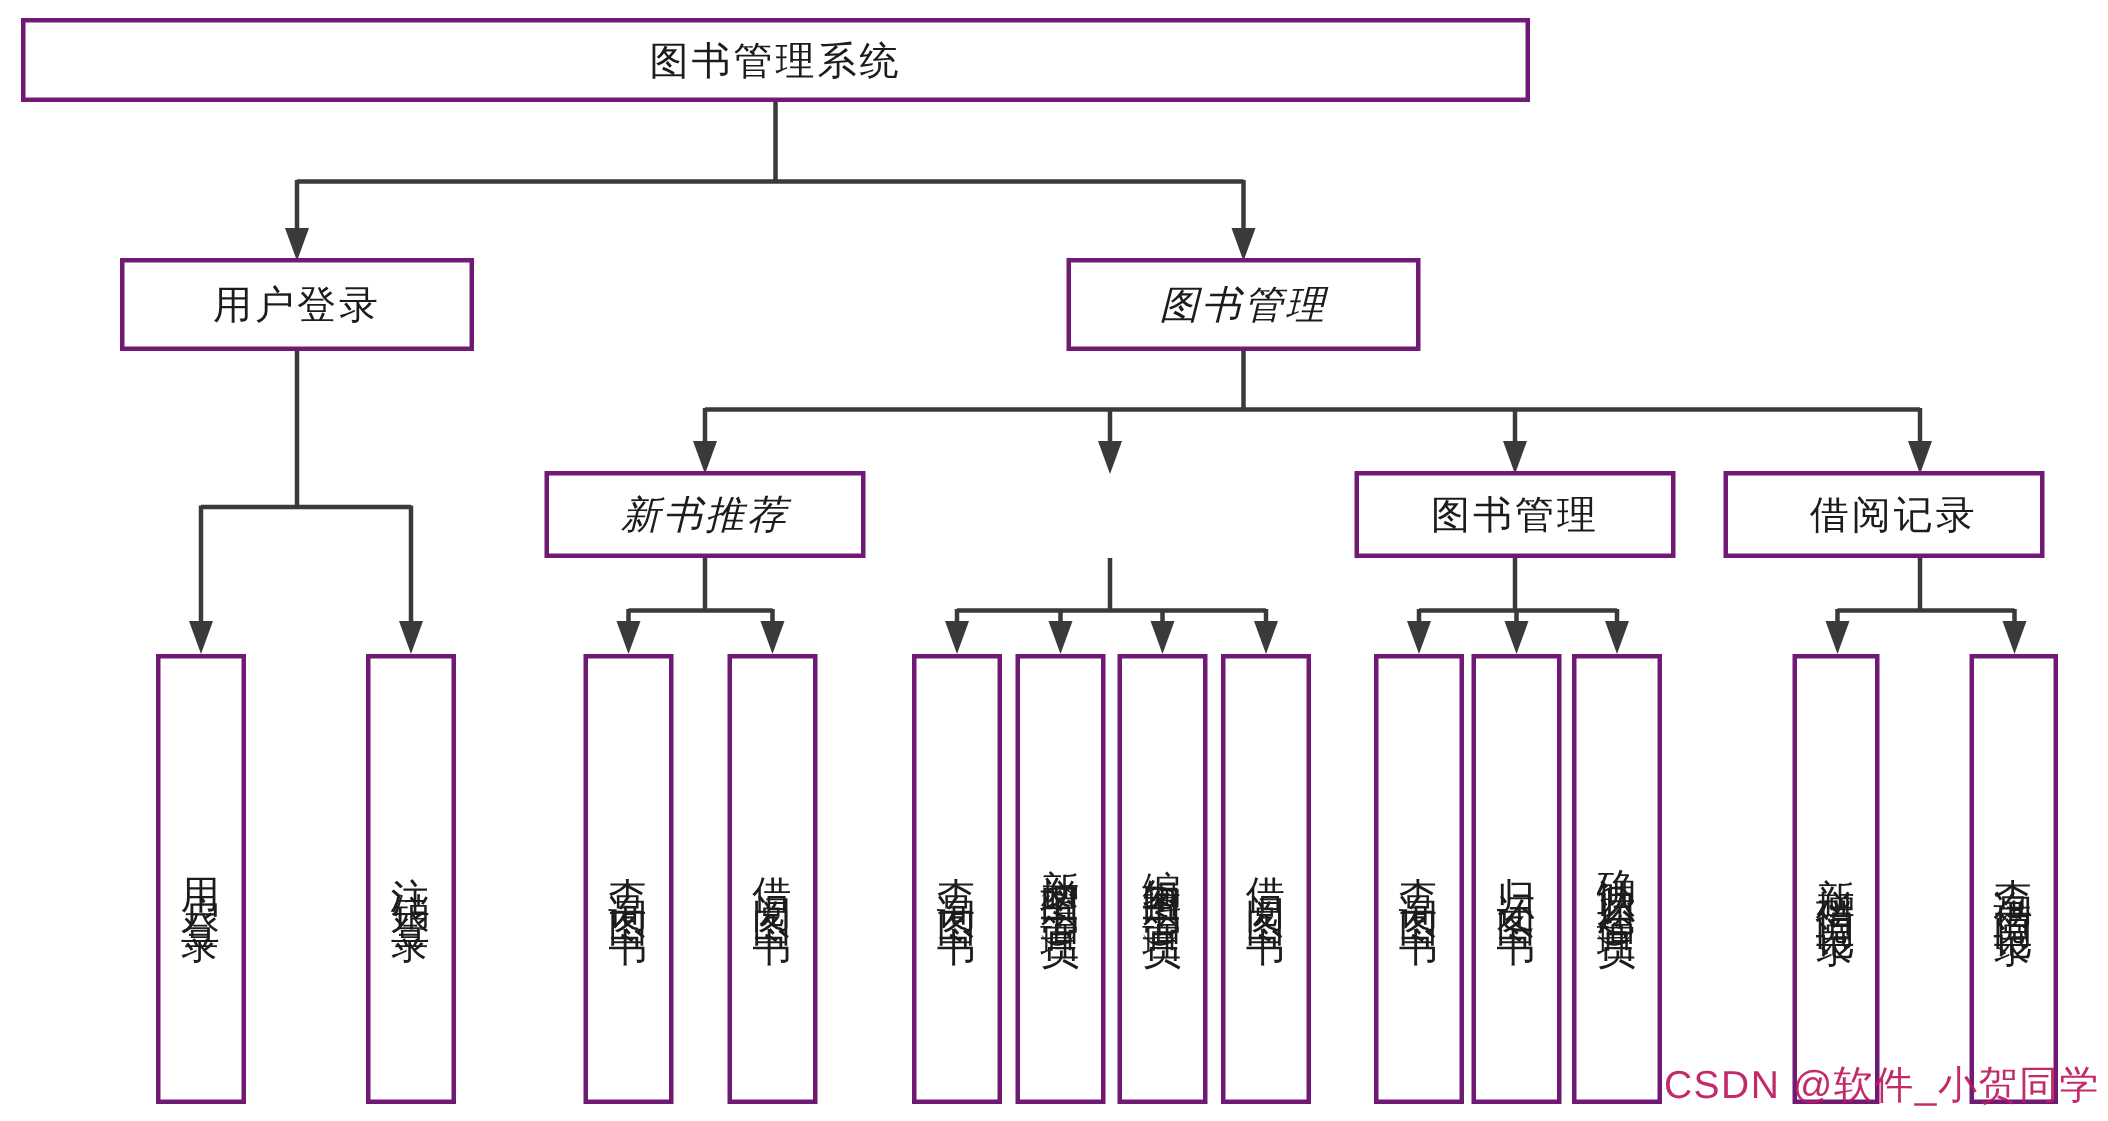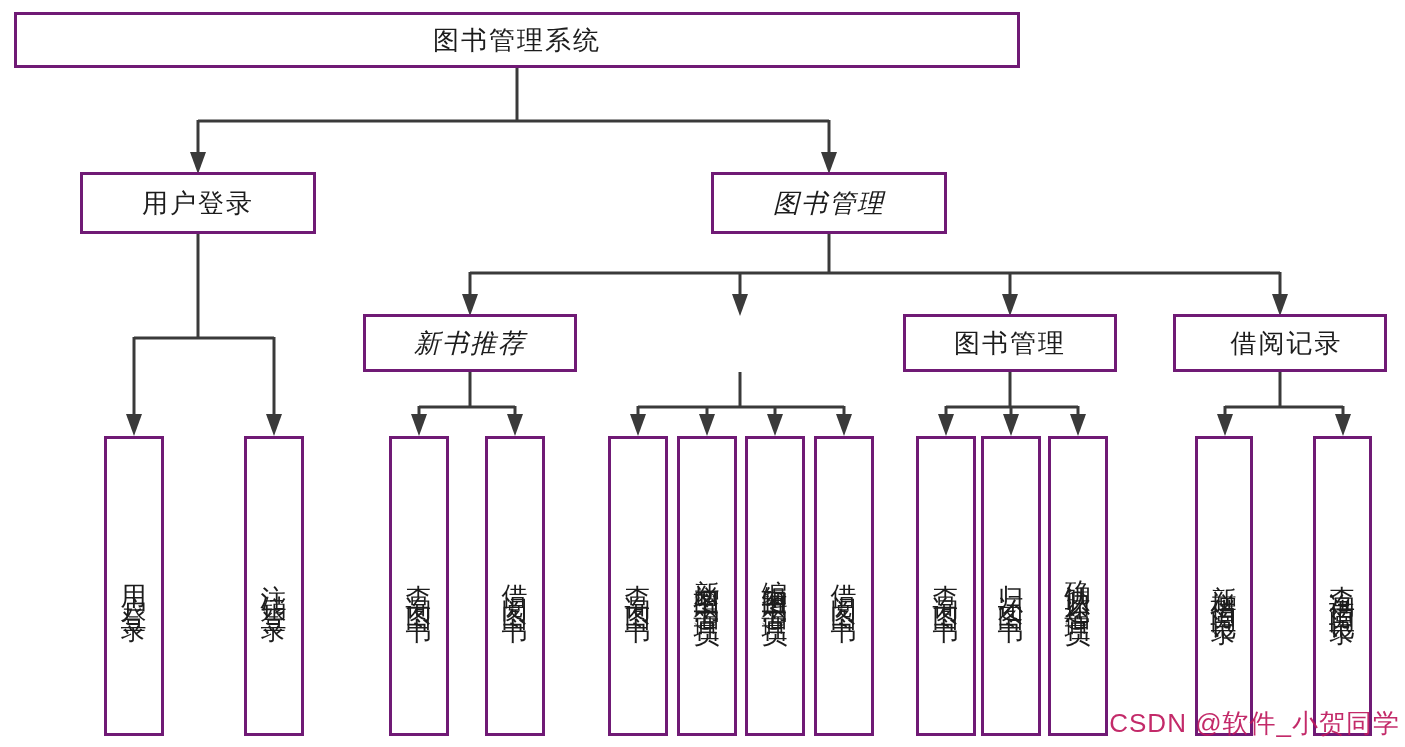--- a/index.html
+++ b/index.html
@@ -35,21 +35,21 @@
   
   #n-root{left:14px;top:12px;width:1006px;height:56px;}
   
   #n-user-login{left:80px;top:172px;width:236px;height:62px;}
   #n-book-mgmt{left:711px;top:172px;width:236px;height:62px;font-style:italic;}
   
   .lvl3{top:314px;width:214px;height:58px;}
   #n-new-book{left:363px;font-style:italic;}
   #n-book-borrow{left:633px;}
   #n-current-borrow{left:903px;}
-  #n-borrow-records{left:1173px;padding-left:13px;}
+  #n-borrow-records{left:1149px;padding-left:13px;}
   
   .leaf{top:436px;width:60px;height:300px;}
   #l-user-login{left:104px;}
   #l-logout{left:244px;}
   #l-query1{left:389px;}
   #l-borrow1{left:485px;}
   #l-query2{left:608px;}
   #l-add-book{left:677px;}
   #l-edit-book{left:745px;}
   #l-borrow2{left:814px;}

